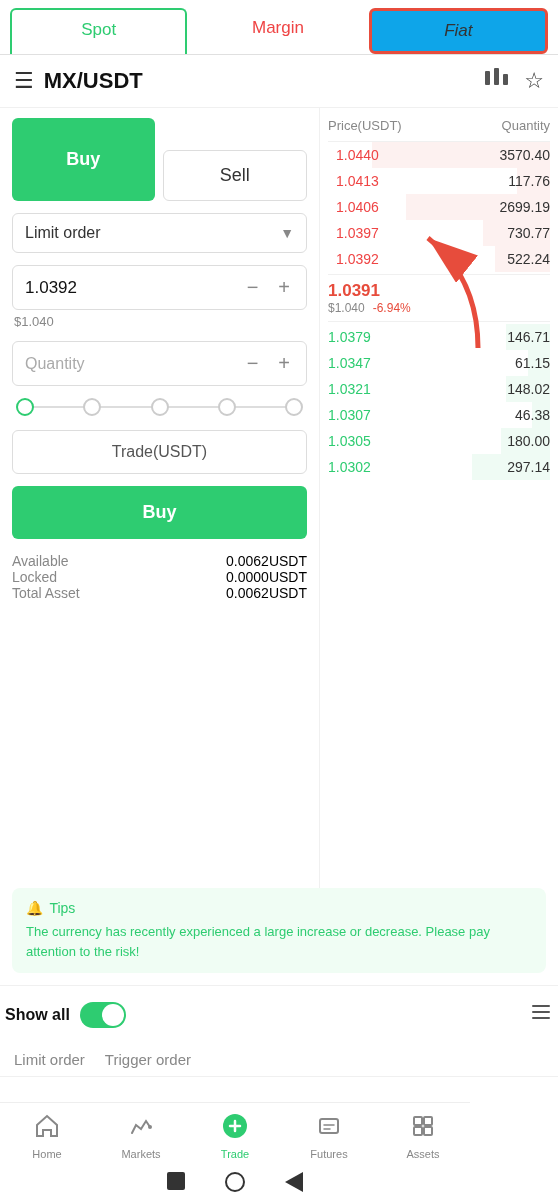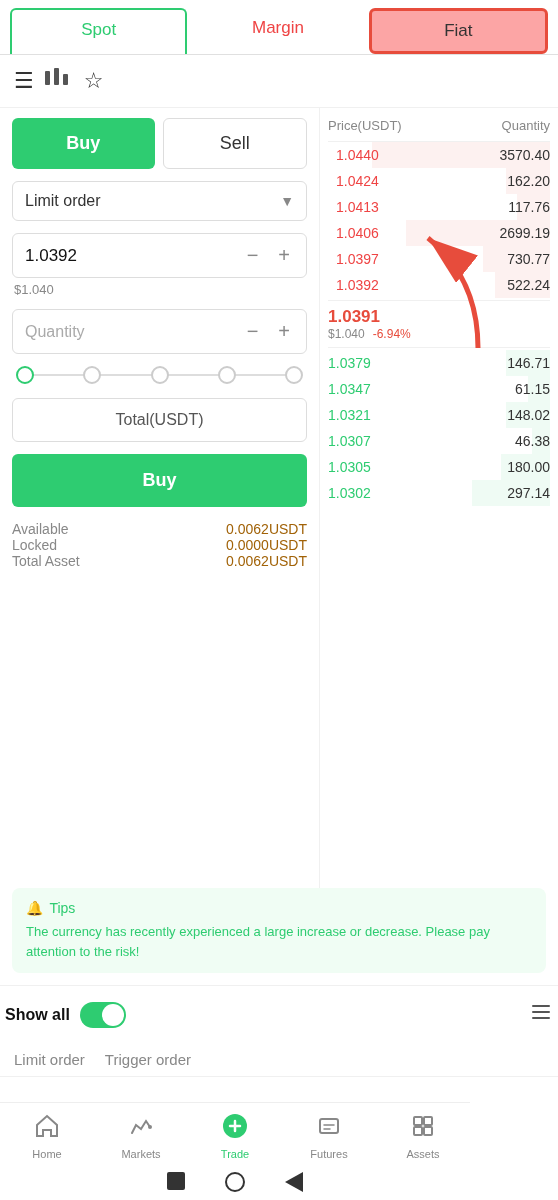--- a/index.html
+++ b/index.html
@@ -31,21 +31,22 @@
     .top-tab.active-green {
       color: #2ecc71;
       border: 2px solid #2ecc71;
       border-bottom: none;
       border-radius: 6px 6px 0 0;
     }
     .top-tab.active-red-border {
       color: #333;
       border: 3px solid #e74c3c;
       border-radius: 6px;
-      background: #fca5a5;
+      background: #0ea5e9;
+      font-style: italic;
     }
 
     
     .header {
       display: flex;
       align-items: center;
       padding: 12px 14px;
       border-bottom: 1px solid #f0f0f0;
     }
     .hamburger {
@@ -104,20 +105,21 @@
     .btn-sell {
       flex: 1;
       background: #fff;
       color: #333;
       border: 1px solid #ddd;
       border-radius: 6px;
       padding: 14px 0;
       font-size: 18px;
       font-weight: 400;
       cursor: pointer;
+      margin-top: 32px;
     }
 
     
     .order-type-select {
       display: flex;
       align-items: center;
       border: 1px solid #ddd;
       border-radius: 6px;
       padding: 10px 12px;
       margin-bottom: 12px;
@@ -247,21 +249,21 @@
     }
     .asset-row {
       display: flex;
       justify-content: space-between;
       font-size: 14px;
     }
     .asset-label {
       color: #888;
     }
     .asset-value {
-      color: #a16207;
+      color: #000000;
       font-weight: 500;
     }
 
     
     .right-panel {
       flex: 1;
       padding: 6px 8px;
       overflow: hidden;
     }
     .order-book-header {
@@ -477,20 +479,21 @@
 <body>
 
 <div class="top-tabs">
   <div class="top-tab active-green">Spot</div>
   <div class="top-tab">Margin</div>
   <div class="top-tab active-red-border">Fiat</div>
 </div>
 
 <div class="header">
   <span class="hamburger">☰</span>
+  <span class="pair-title">MX/USDT</span>
   <div class="header-icons">
     <span class="header-icon">
       <svg width="26" height="22" viewBox="0 0 26 22" fill="none">
         <rect x="1" y="4" width="5" height="14" rx="1" fill="#555"></rect>
         <rect x="10" y="1" width="5" height="17" rx="1" fill="#555"></rect>
         <rect x="19" y="7" width="5" height="11" rx="1" fill="#555"></rect>
       </svg>
     </span>
     <span class="header-icon">☆</span>
   </div>
@@ -533,21 +536,21 @@
     
     <div class="slider-row">
       <div class="slider-dot active"></div>
       <div class="slider-dot"></div>
       <div class="slider-dot"></div>
       <div class="slider-dot"></div>
       <div class="slider-dot"></div>
     </div>
 
     
-    <button class="amount-btn">Total(USDT)</button>
+    <button class="amount-btn">Trade(USDT)</button>
 
     
     <button class="buy-action-btn">Buy</button>
 
     
     <div class="asset-info">
       <div class="asset-row">
         <span class="asset-label">Available</span>
         <span class="asset-value">0.0062USDT</span>
       </div>
@@ -568,25 +571,20 @@
       <span class="ob-col-label">Quantity</span>
     </div>
 
     <div id="sell-orders-container">
         <div class="ob-row sell">
       <div class="ob-bg" style="width:80%"></div>
       <span class="ob-price">1.0440</span>
       <span class="ob-qty">3570.40</span>
     </div>
         <div class="ob-row sell">
-      <div class="ob-bg" style="width:20%"></div>
-      <span class="ob-price">1.0424</span>
-      <span class="ob-qty">162.20</span>
-    </div>
-        <div class="ob-row sell">
       <div class="ob-bg" style="width:15%"></div>
       <span class="ob-price">1.0413</span>
       <span class="ob-qty">117.76</span>
     </div>
         <div class="ob-row sell">
       <div class="ob-bg" style="width:65%"></div>
       <span class="ob-price">1.0406</span>
       <span class="ob-qty">2699.19</span>
     </div>
         <div class="ob-row sell">

